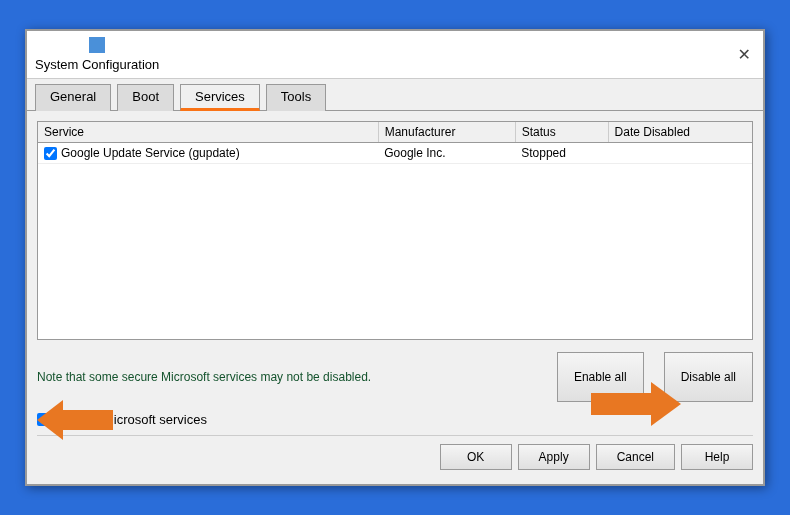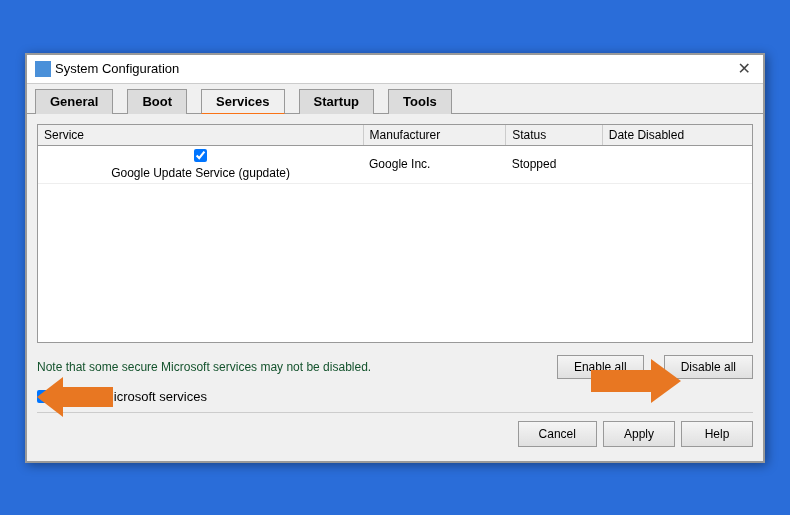--- a/index.html
+++ b/index.html
@@ -24,20 +24,21 @@
       display: flex;
       align-items: center;
       justify-content: space-between;
       padding: 6px 8px;
       border-bottom: 1px solid #ccc;
     }
     .title-bar-left {
       display: flex;
       align-items: center;
       gap: 4px;
+      flex-direction: column;
     }
     .title-bar-icon {
       width: 16px;
       height: 16px;
       background: #4a90d9;
       display: flex;
       align-items: center;
       justify-content: center;
     }
     .title-bar-icon svg {
@@ -56,37 +57,36 @@
       border: none;
       padding: 0 4px;
       line-height: 1;
     }
 
     .tabs {
       display: flex;
       background: #f0f0f0;
       border-bottom: 1px solid #999;
       padding: 4px 8px 0;
-      gap: 12px;
-      font-weight: bold;
+      gap: 4px;
     }
     .tab {
       padding: 4px 14px;
       border: 1px solid #999;
       border-bottom: none;
       background: #dcdcdc;
       cursor: pointer;
       font-size: 13px;
       margin-right: 2px;
       position: relative;
       bottom: -1px;
     }
     .tab.active {
       background: #f0f0f0;
-      border-bottom: 1px solid #f97316;
+      border-bottom: 3px solid #f97316;
       z-index: 1;
     }
 
     .content-area {
       background: #f0f0f0;
       padding: 10px;
       position: relative;
       overflow: hidden;
     }
 
@@ -135,21 +135,20 @@
     .service-table td {
       padding: 3px 6px;
       border-bottom: 1px solid #eee;
       font-size: 12px;
       vertical-align: middle;
     }
     .checkbox-cell {
       display: flex;
       align-items: center;
       gap: 4px;
-      flex-direction: column;
     }
     .checkbox-cell input[type="checkbox"] {
       margin: 0;
       width: 13px;
       height: 13px;
     }
 
     .bottom-section {
       position: relative;
       z-index: 1;
@@ -159,21 +158,21 @@
       align-items: center;
       justify-content: space-between;
       margin-top: 8px;
       padding: 4px 0;
     }
     .note-text {
       font-size: 12px;
       color: #14532d;
     }
     .disable-all-btn {
-      padding: 4px 16px;
+      padding: 17px 16px;
       border: 1px solid #999;
       background: linear-gradient(to bottom, #f5f5f5, #e0e0e0);
       font-size: 12px;
       cursor: pointer;
       min-width: 80px;
     }
 
     .hide-ms-row {
       display: flex;
       align-items: center;
@@ -275,21 +274,20 @@
       </div>
       <span class="title-text">System Configuration</span>
     </div>
     <button class="close-btn">✕</button>
   </div>
 
   <div class="tabs">
     <div class="tab">General</div>
     <div class="tab">Boot</div>
     <div class="tab active">Services</div>
-    <div class="tab">Startup</div>
     <div class="tab">Tools</div>
   </div>
 
   <div class="content-area">
 
     <div class="watermark">
       <span class="watermark-text">PCL</span>
     </div>
 
     <div class="service-table-container">
@@ -326,22 +324,23 @@
           <button class="disable-all-btn">Disable all</button>
         </div>
       </div>
 
       <div class="hide-ms-row">
         <input type="checkbox" checked="" style="">
         <label>Hide all Microsoft services</label>
       </div>
 
       <div class="button-bar">
+        <button class="dialog-btn">OK</button>
+        <button class="dialog-btn">Apply</button>
         <button class="dialog-btn">Cancel</button>
-        <button class="dialog-btn">Apply</button>
         <button class="dialog-btn">Help</button>
       </div>
     </div>
 
     <div class="orange-arrow-right">
       <div class="arrow-body"></div>
       <div class="arrow-head"></div>
     </div>
 
     <div class="orange-arrow-left">

